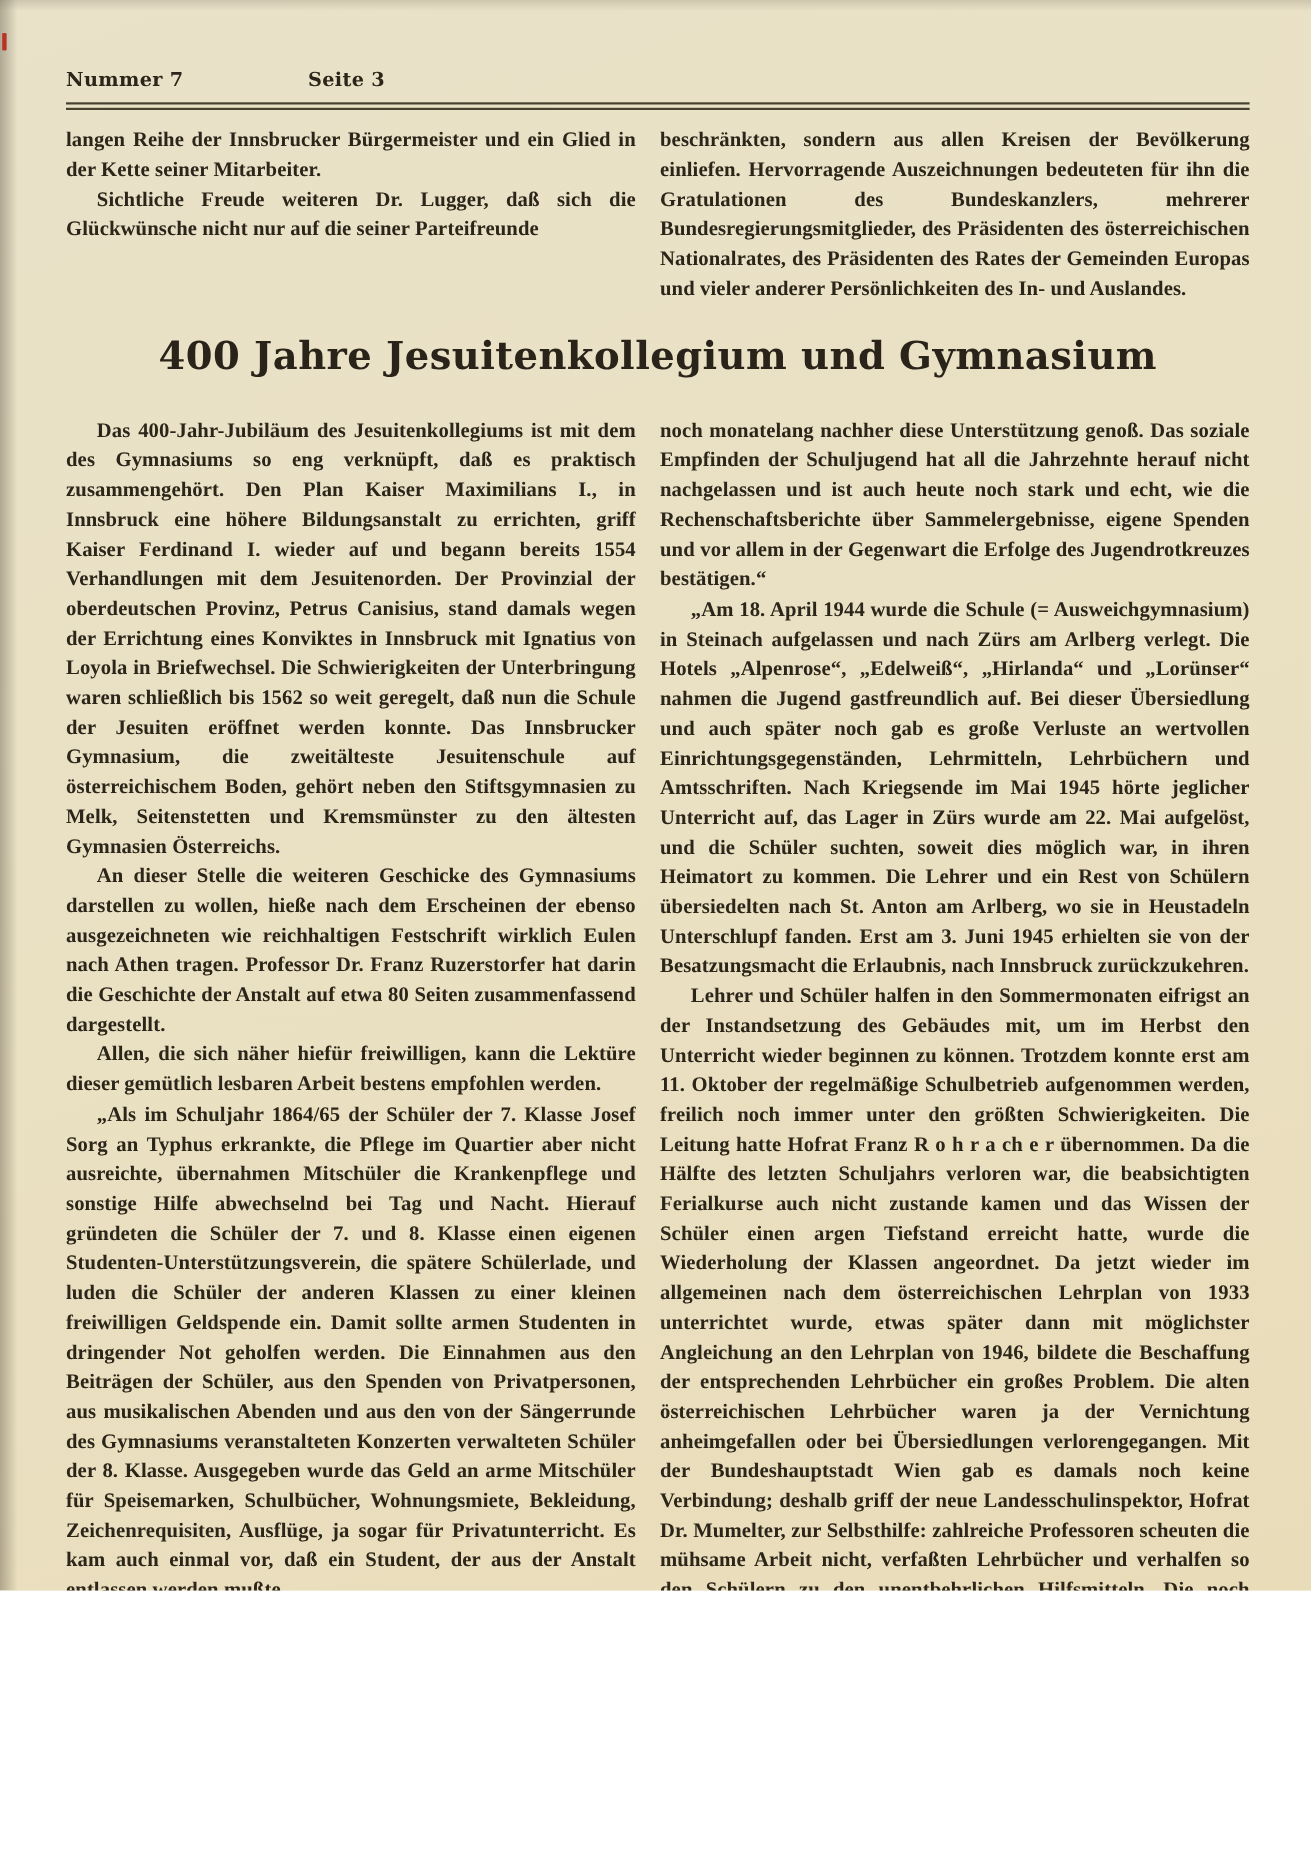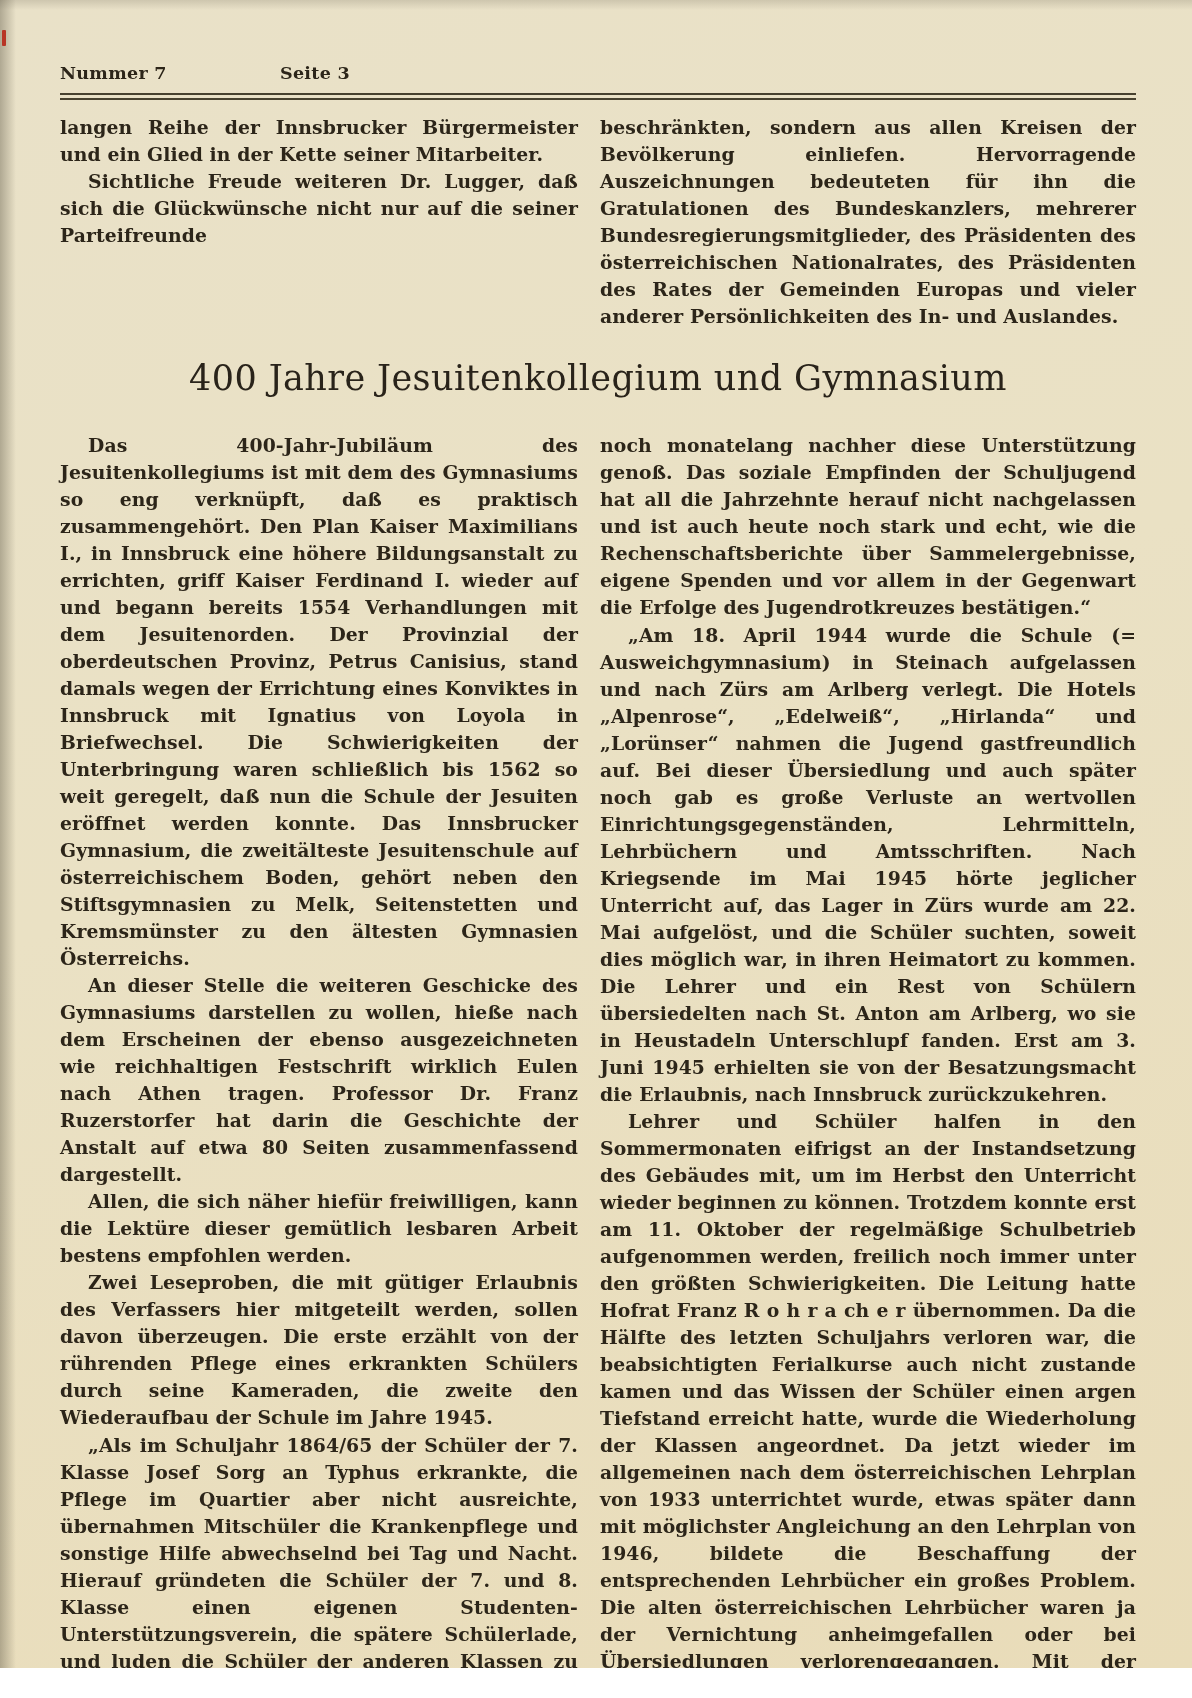--- a/index.html
+++ b/index.html
@@ -1,19 +1,19 @@
 <!DOCTYPE html>
 <html lang="de"><head>
 <meta charset="utf-8">
 <style>
   html, body { margin: 0; padding: 0; }
   .page {
     position: relative;
     width: 1192px;
-    height: 1668px;
+    height: 1446px;
     background: linear-gradient(160deg, #e9e1c8 0%, #eae1c4 45%, #e9dcb9 100%);
     overflow: hidden;
     font-family: "DejaVu Serif", "Liberation Serif", serif;
     color: #2c2519;
   }
   .edge-shadow {
     position: absolute; left: 0; top: 0; width: 16px; height: 100%;
     background: linear-gradient(to right, rgba(82,76,60,0.38), rgba(82,76,60,0));
     pointer-events: none;
   }
@@ -39,28 +39,29 @@
   .masthead .pageno { width: 220px; text-align: left; }
   .rule { margin-top: 7px; }
   .rule .r1 { height: 2px; background: #47412f; }
   .rule .r2 { height: 2px; background: #47412f; margin-top: 3px; }
   .cols { display: flex; gap: 22px; text-align: justify; }
   .col-l { width: 518px; }
   .col-r { width: 536px; }
   .body-text {
     font-size: 18.8px; line-height: 27px; font-weight: bold;
     letter-spacing: 0.1px;
+    font-family: Liberation Serif, serif;
   }
   .intro { margin-top: 14px; }
   p { margin: 0; }
   p.ind { text-indent: 28px; }
   p.gap { margin-top: 1px; }
   .headline {
     text-align: center;
-    font-size: 35px; font-weight: normal; line-height: 44px;
+    font-size: 35px; font-weight: bold; line-height: 44px;
     letter-spacing: 0.4px;
     margin-top: 26px; margin-bottom: 32px;
     color: #29231a;
   }
 </style>
 </head>
 <body>
 
 <div class="page">
   <div class="edge-shadow"></div>
@@ -88,21 +89,20 @@
       </div>
     </div>
 
     <div class="headline">400 Jahre Jesuitenkollegium und Gymnasium</div>
 
     <div class="cols body-text">
       <div class="col-l">
         <p class="ind">Das 400-Jahr-Jubiläum des Jesuitenkollegiums ist mit dem des Gymnasiums so eng verknüpft, daß es praktisch zusammengehört. Den Plan Kaiser Maximilians I., in Innsbruck eine höhere Bildungsanstalt zu errichten, griff Kaiser Ferdinand I. wieder auf und begann bereits 1554 Verhandlungen mit dem Jesuitenorden. Der Provinzial der oberdeutschen Provinz, Petrus Canisius, stand damals wegen der Errichtung eines Konviktes in Innsbruck mit Ignatius von Loyola in Briefwechsel. Die Schwierigkeiten der Unterbringung waren schließlich bis 1562 so weit geregelt, daß nun die Schule der Jesuiten eröffnet werden konnte. Das Innsbrucker Gymnasium, die zweitälteste Jesuitenschule auf österreichischem Boden, gehört neben den Stiftsgymnasien zu Melk, Seitenstetten und Kremsmünster zu den ältesten Gymnasien Österreichs.</p>
         <p class="ind">An dieser Stelle die weiteren Geschicke des Gymnasiums darstellen zu wollen, hieße nach dem Erscheinen der ebenso ausgezeichneten wie reichhaltigen Festschrift wirklich Eulen nach Athen tragen. Professor Dr. Franz Ruzerstorfer hat darin die Geschichte der Anstalt auf etwa 80 Seiten zusammenfassend dargestellt.</p>
         <p class="ind">Allen, die sich näher hiefür freiwilligen, kann die Lektüre dieser gemütlich lesbaren Arbeit bestens empfohlen werden.</p>
-        <p class="ind">Zwei Leseproben, die mit gütiger Erlaubnis des Verfassers hier mitgeteilt werden, sollen davon überzeugen. Die erste erzählt von der rührenden Pflege eines erkrankten Schülers durch seine Kameraden, die zweite den Wiederaufbau der Schule im Jahre 1945.</p>
         <p class="ind gap">„Als im Schuljahr 1864/65 der Schüler der 7. Klasse Josef Sorg an Typhus erkrankte, die Pflege im Quartier aber nicht ausreichte, übernahmen Mitschüler die Krankenpflege und sonstige Hilfe abwechselnd bei Tag und Nacht. Hierauf gründeten die Schüler der 7. und 8. Klasse einen eigenen Studenten-Unterstützungsverein, die spätere Schülerlade, und luden die Schüler der anderen Klassen zu einer kleinen freiwilligen Geldspende ein. Damit sollte armen Studenten in dringender Not geholfen werden. Die Einnahmen aus den Beiträgen der Schüler, aus den Spenden von Privatpersonen, aus musikalischen Abenden und aus den von der Sängerrunde des Gymnasiums veranstalteten Konzerten verwalteten Schüler der 8. Klasse. Ausgegeben wurde das Geld an arme Mitschüler für Speisemarken, Schulbücher, Wohnungsmiete, Bekleidung, Zeichenrequisiten, Ausflüge, ja sogar für Privatunterricht. Es kam auch einmal vor, daß ein Student, der aus der Anstalt entlassen werden mußte,</p>
       </div>
       <div class="col-r">
         <p>noch monatelang nachher diese Unterstützung genoß. Das soziale Empfinden der Schuljugend hat all die Jahrzehnte herauf nicht nachgelassen und ist auch heute noch stark und echt, wie die Rechenschaftsberichte über Sammelergebnisse, eigene Spenden und vor allem in der Gegenwart die Erfolge des Jugendrotkreuzes bestätigen.“</p>
         <p class="ind gap">„Am 18. April 1944 wurde die Schule (= Ausweichgymnasium) in Steinach aufgelassen und nach Zürs am Arlberg verlegt. Die Hotels „Alpenrose“, „Edelweiß“, „Hirlanda“ und „Lorünser“ nahmen die Jugend gastfreundlich auf. Bei dieser Übersiedlung und auch später noch gab es große Verluste an wertvollen Einrichtungsgegenständen, Lehrmitteln, Lehrbüchern und Amtsschriften. Nach Kriegsende im Mai 1945 hörte jeglicher Unterricht auf, das Lager in Zürs wurde am 22. Mai aufgelöst, und die Schüler suchten, soweit dies möglich war, in ihren Heimatort zu kommen. Die Lehrer und ein Rest von Schülern übersiedelten nach St. Anton am Arlberg, wo sie in Heustadeln Unterschlupf fanden. Erst am 3. Juni 1945 erhielten sie von der Besatzungsmacht die Erlaubnis, nach Innsbruck zurückzukehren.</p>
         <p class="ind">Lehrer und Schüler halfen in den Sommermonaten eifrigst an der Instandsetzung des Gebäudes mit, um im Herbst den Unterricht wieder beginnen zu können. Trotzdem konnte erst am 11. Oktober der regelmäßige Schulbetrieb aufgenommen werden, freilich noch immer unter den größten Schwierigkeiten. Die Leitung hatte Hofrat Franz R o h r a ch e r übernommen. Da die Hälfte des letzten Schuljahrs verloren war, die beabsichtigten Ferialkurse auch nicht zustande kamen und das Wissen der Schüler einen argen Tiefstand erreicht hatte, wurde die Wiederholung der Klassen angeordnet. Da jetzt wieder im allgemeinen nach dem österreichischen Lehrplan von 1933 unterrichtet wurde, etwas später dann mit möglichster Angleichung an den Lehrplan von 1946, bildete die Beschaffung der entsprechenden Lehrbücher ein großes Problem. Die alten österreichischen Lehrbücher waren ja der Vernichtung anheimgefallen oder bei Übersiedlungen verlorengegangen. Mit der Bundeshauptstadt Wien gab es damals noch keine Verbindung; deshalb griff der neue Landesschulinspektor, Hofrat Dr. Mumelter, zur Selbsthilfe: zahlreiche Professoren scheuten die mühsame Arbeit nicht, verfaßten Lehrbücher und verhalfen so den Schülern zu den unentbehrlichen Hilfsmitteln. Die noch verbliebenen Bestände der Lehrmittelsammlungen und Büchereien mußten wieder geordnet und im Laufe der nächsten Jahre ergänzt werden. Um auch den heimkehrenden Schülern den Abschluß</p>
       </div>
     </div>
 
   </div>

